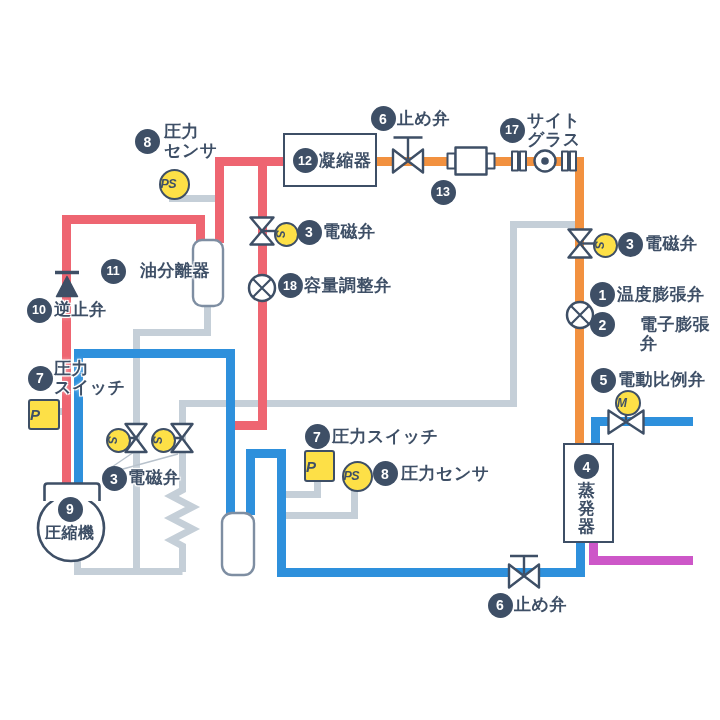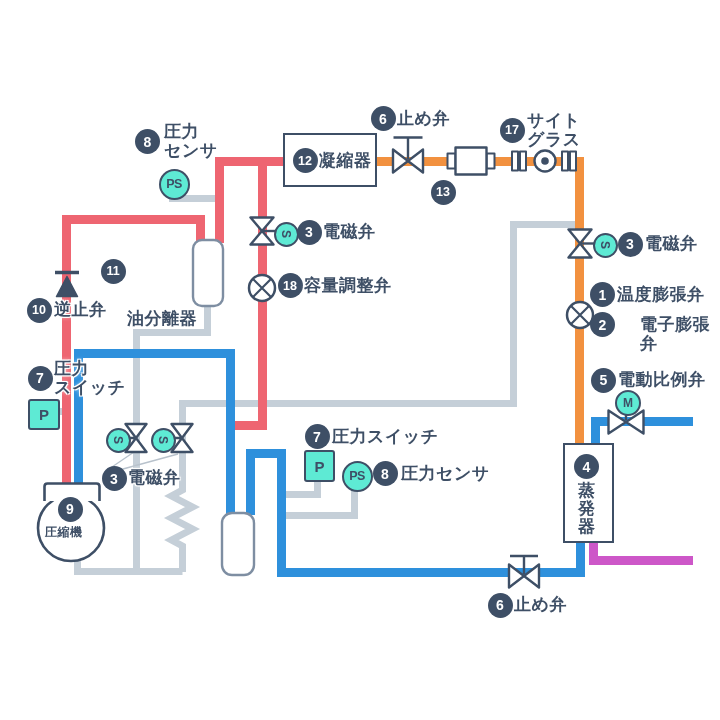--- a/index.html
+++ b/index.html
@@ -10,22 +10,22 @@
   body{font-family:"Liberation Sans","DejaVu Sans",sans-serif;}
   #canvas{position:relative;width:720px;height:720px;background:#fff;overflow:hidden;}
   #pipes{position:absolute;left:0;top:0;}
   .badge{position:absolute;width:25px;height:25px;border-radius:50%;background:var(--navy);
     color:#fff;font-weight:700;font-size:14px;display:flex;align-items:center;justify-content:center;z-index:6;}
   .badge.w2{font-size:12.5px;}
   .lbl{position:absolute;color:var(--navy);font-weight:700;font-size:17px;line-height:19px;
     white-space:pre-line;z-index:6;letter-spacing:0.5px;
     text-shadow:-1px -1px 0 #fff,1px -1px 0 #fff,-1px 1px 0 #fff,1px 1px 0 #fff,0 0 4px #fff;}
   .box{position:absolute;background:#fff;border:2.4px solid var(--navy);z-index:5;}
-  .inst{position:absolute;background:#5eead4;border:2.2px solid var(--navy);color:var(--navy);
-    font-weight:700;display:flex;align-items:center;justify-content:center;z-index:6;}
+  .inst{position:absolute;background:#fde047;border:2.2px solid var(--navy);color:var(--navy);
+    font-weight:700;display:flex;align-items:center;justify-content:flex-start;z-index:6;font-style:italic;}
   .inst.round{border-radius:50%;}
   .inst.sq{border-radius:3px;}
   .inst .rot{display:inline-block;transform:rotate(90deg);}
   .vtext{text-align:center;line-height:18px;}
 </style>
 </head>
 <body>
 
 <div id="canvas">
 
@@ -169,23 +169,23 @@
 グラス</div>
   <div class="lbl" style="left:323px;top:222px;">電磁弁</div>
   <div class="lbl" style="left:304px;top:276px;">容量調整弁</div>
   <div class="lbl" style="left:645px;top:234px;">電磁弁</div>
   <div class="lbl" style="left:617px;top:285px;">温度膨張弁</div>
   <div class="lbl" style="left:617px;top:315px;margin-left:23px;">電子膨張弁</div>
   <div class="lbl" style="left:618px;top:370px;">電動比例弁</div>
   <div class="lbl vtext" style="left:578px;top:482px;">蒸
 発
 器</div>
-  <div class="lbl" style="left:127px;top:261px;margin-top:48px;">油分離器</div>
+  <div class="lbl" style="left:140px;top:261px;">油分離器</div>
   <div class="lbl" style="left:54px;top:300px;text-align:right;">逆止弁</div>
   <div class="lbl" style="left:54px;top:359px;">圧力
 スイッチ</div>
-  <div class="lbl" style="left:45px;top:523px;font-size:12px;">圧縮機</div>
+  <div class="lbl" style="left:45px;top:523px;font-size:16px;">圧縮機</div>
   <div class="lbl" style="left:128px;top:468px;">電磁弁</div>
   <div class="lbl" style="left:332px;top:427px;">圧力スイッチ</div>
   <div class="lbl" style="left:401px;top:464px;">圧力センサ</div>
   <div class="lbl" style="left:514px;top:595px;">止め弁</div>
 
 </div>
 
 </body></html>

